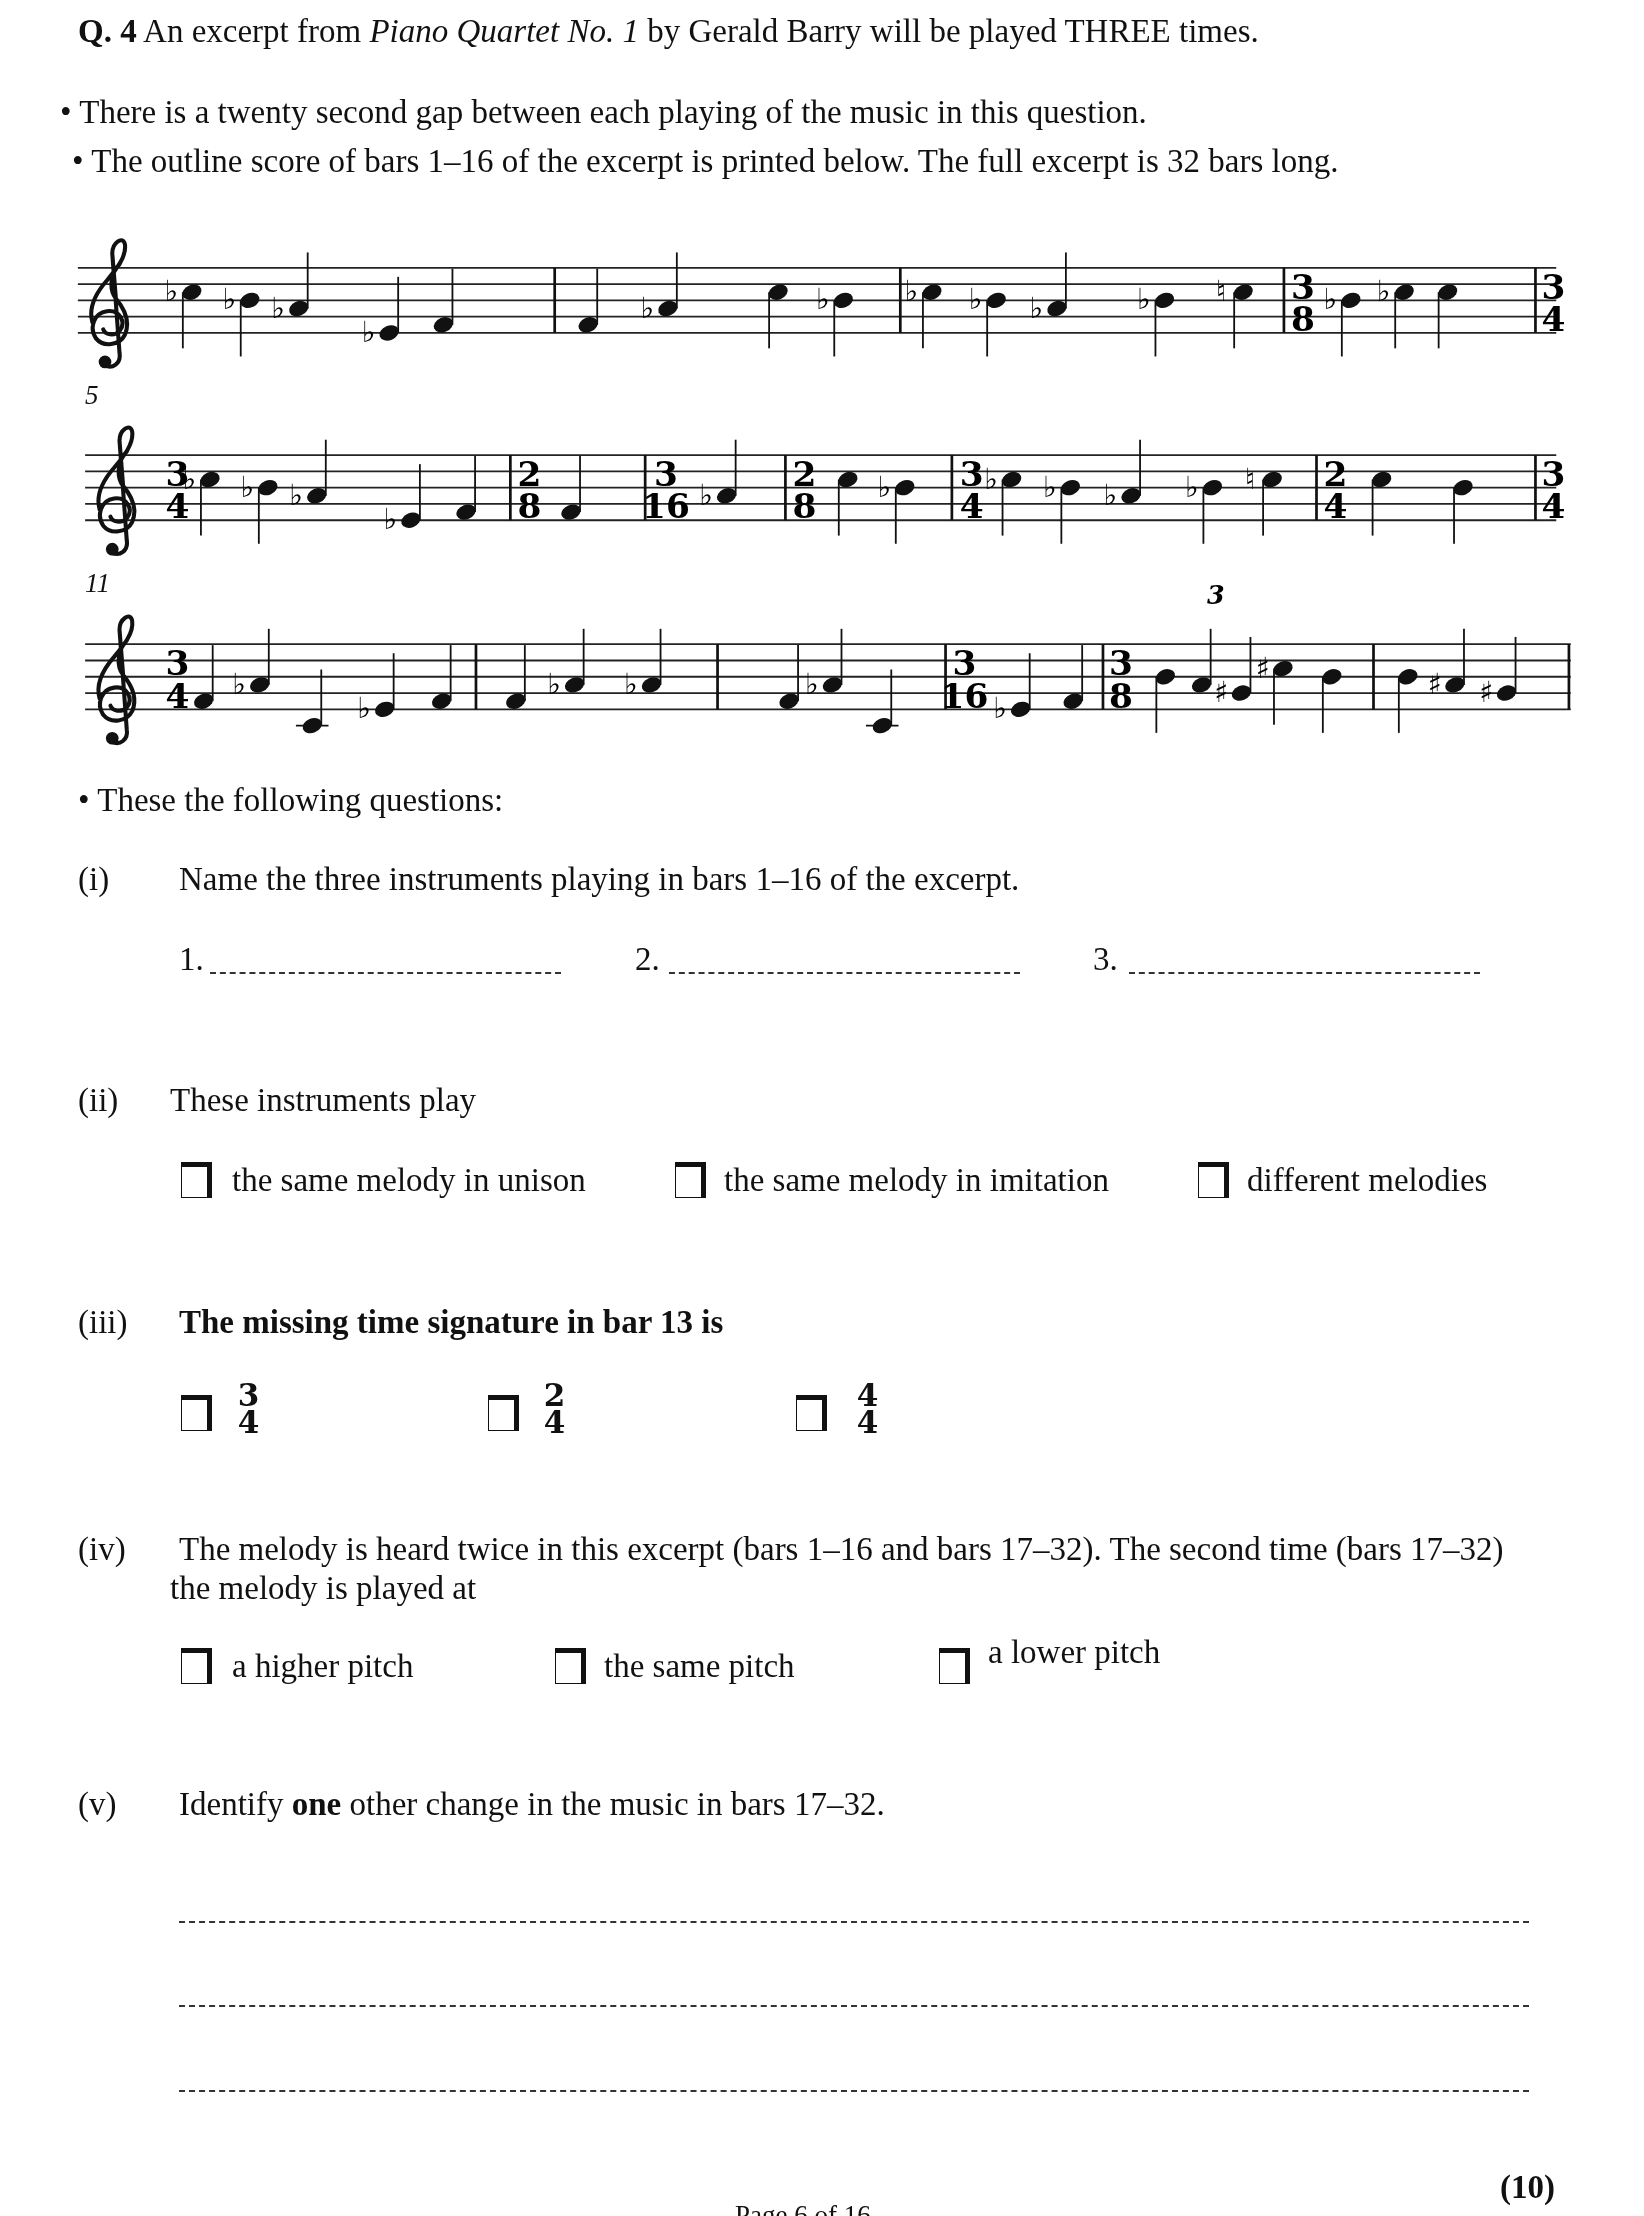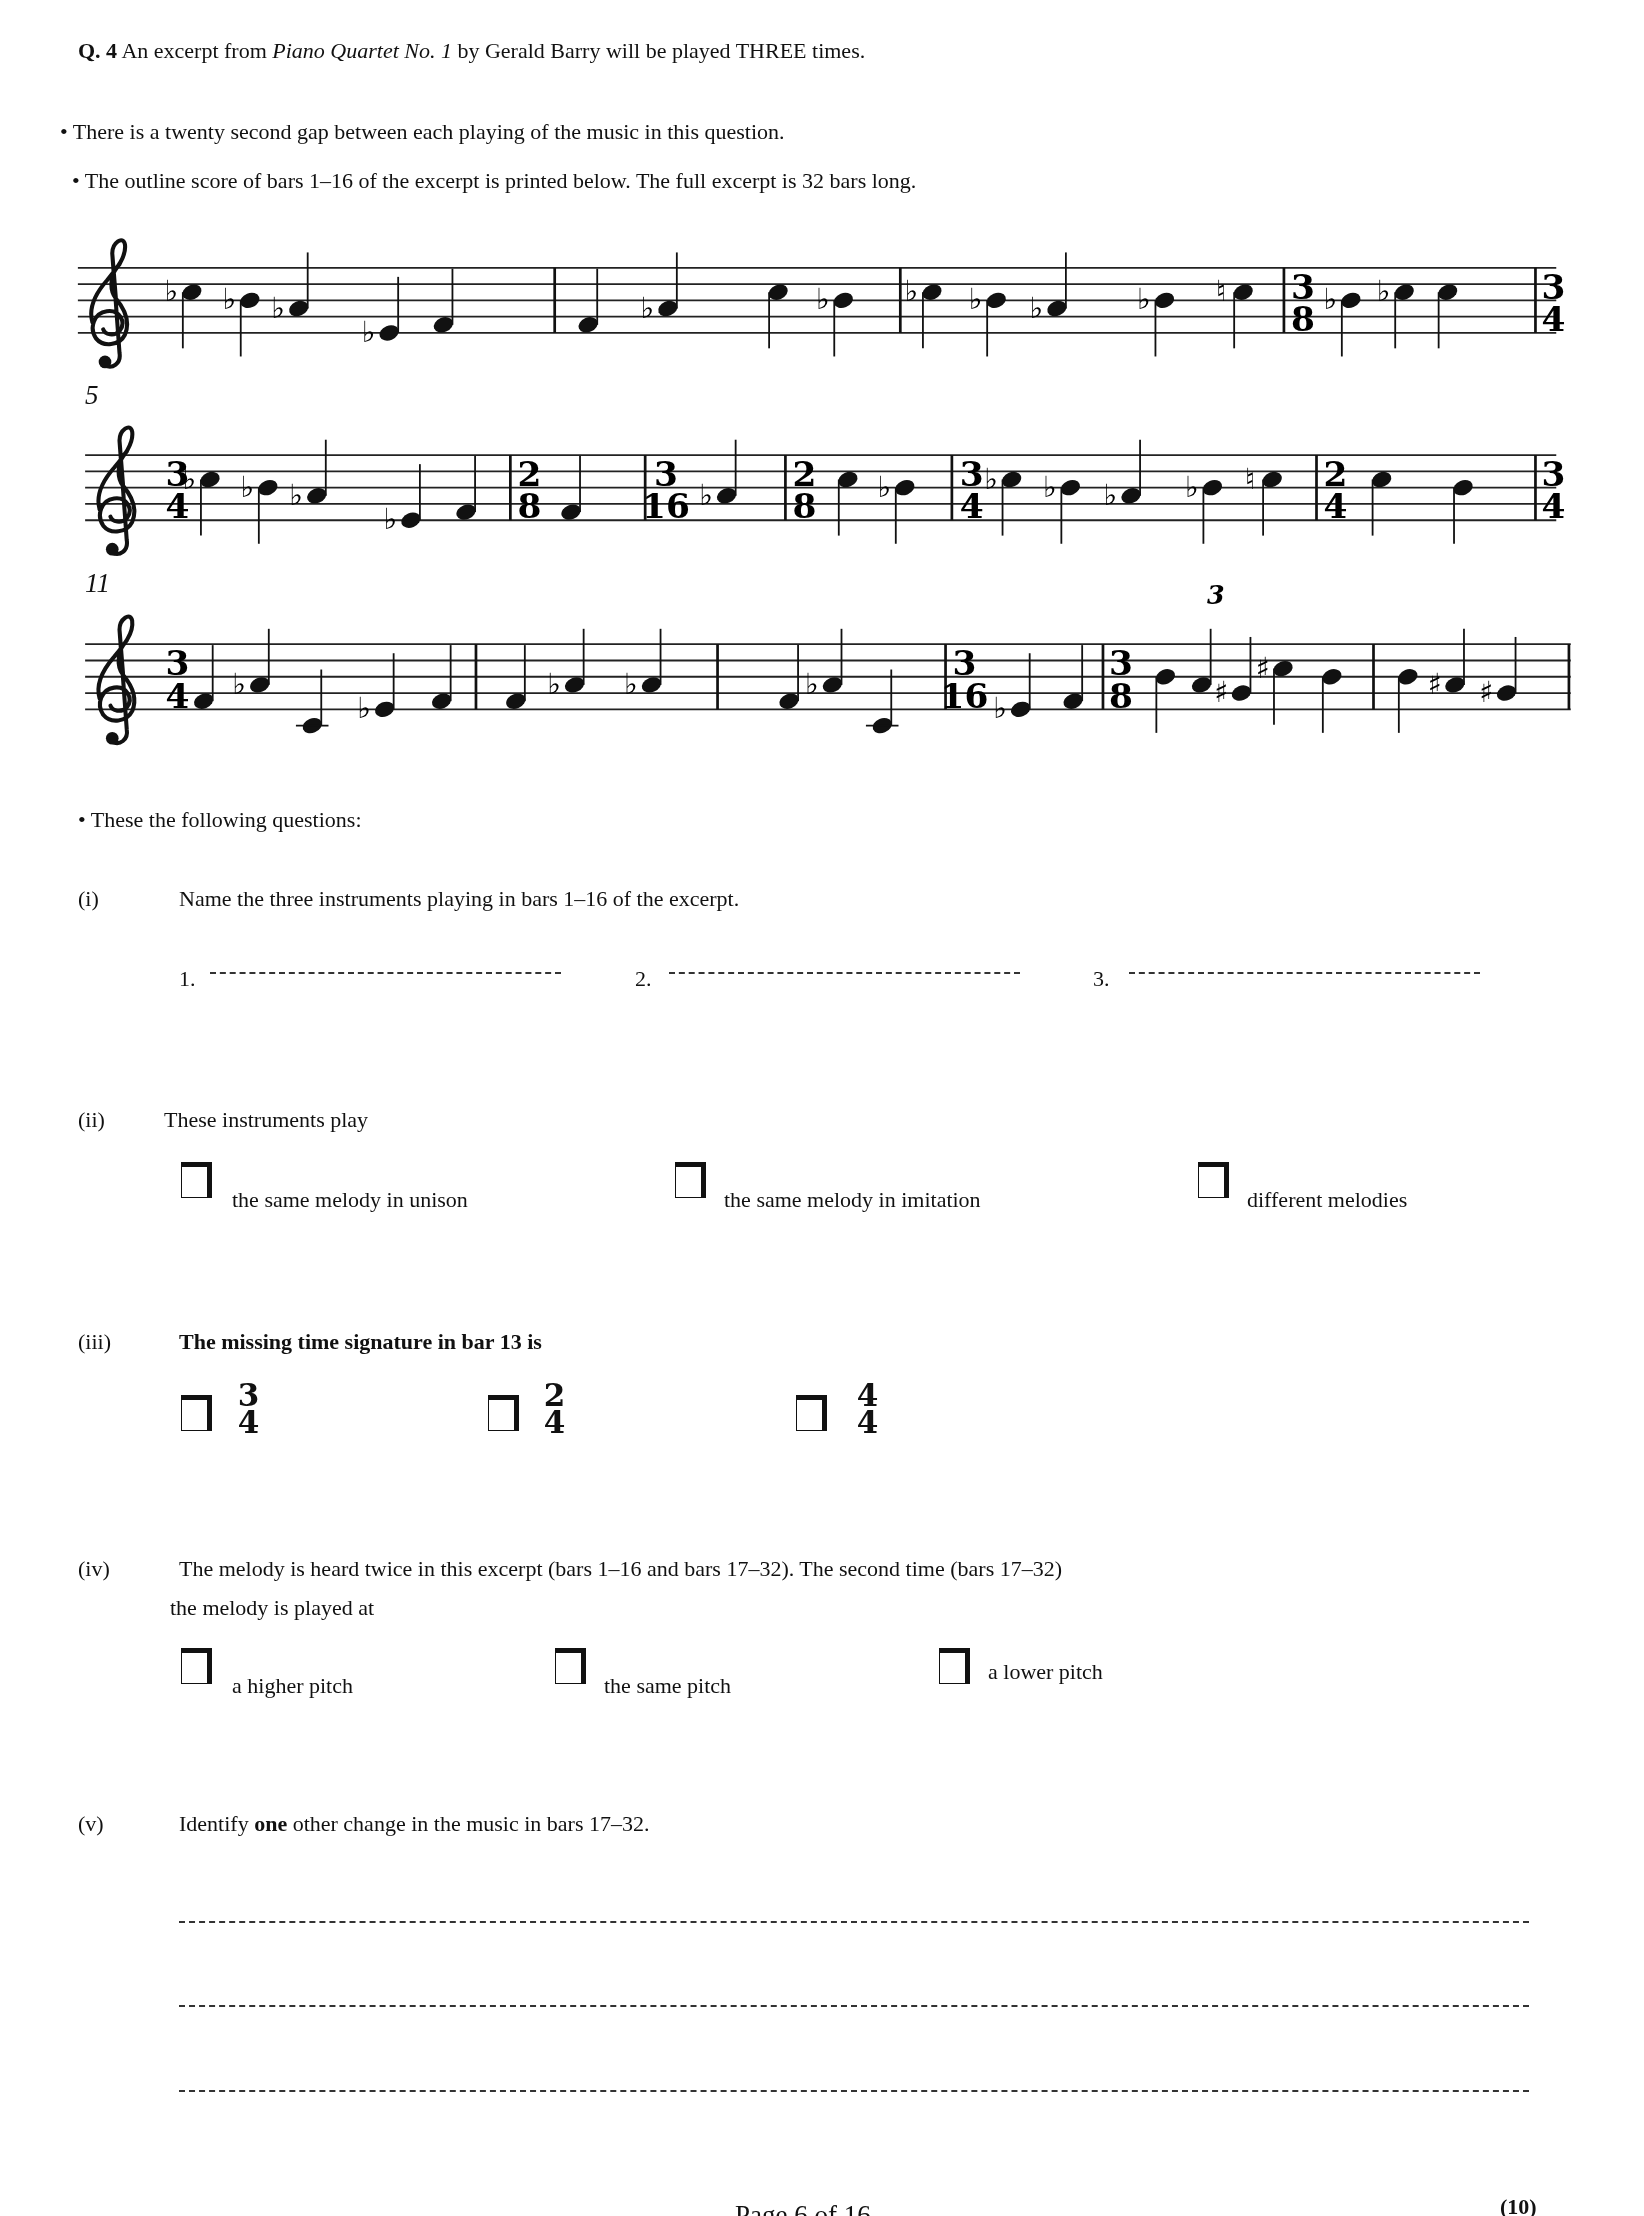--- a/index.html
+++ b/index.html
@@ -1,19 +1,19 @@
 <!DOCTYPE html>
 <html style="font-size:14.5px"><head>
 <meta charset="utf-8">
 <style>
   html, body { margin:0; padding:0; background:#ffffff; }
   body { width:1645px; height:2216px; position:relative; overflow:hidden;
          font-family:"Liberation Serif","DejaVu Serif",serif; color:#111; }
   .abs { position:absolute; white-space:nowrap; }
-  .txt { font-size:22px; line-height:36px;margin-top:20px; }
+  .txt { font-size:33px; line-height:36px; }
   .qbold { font-weight:bold; }
   .dashline { position:absolute; height:0; border-top:2.3px dashed #333; }
   .box { position:absolute; width:31px; height:36px; box-sizing:border-box;
          border:1.8px solid #111; border-top:5.4px solid #111; border-right:5.4px solid #111; background:#fff; }
   .timesig { position:absolute; font-family:"DejaVu Serif",serif; font-weight:bold; font-size:31px;
              line-height:27px; text-align:center; width:27px; }
   svg text { font-family:"DejaVu Serif",serif; }
 </style>
 </head>
 <body>
@@ -263,21 +263,21 @@
 <div class="abs txt" style="left:179px; top:861px;">Name the three instruments playing in bars 1–16 of the excerpt.</div>
 
 <div class="abs txt" style="left:179px; top:941px;">1.</div>
 <div class="dashline" style="left:210px; top:972px; width:351px;"></div>
 <div class="abs txt" style="left:635px; top:941px;">2.</div>
 <div class="dashline" style="left:669px; top:972px; width:351px;"></div>
 <div class="abs txt" style="left:1093px; top:941px;">3.</div>
 <div class="dashline" style="left:1129px; top:972px; width:351px;"></div>
 
 <div class="abs txt" style="left:78px; top:1082px;">(ii)</div>
-<div class="abs txt" style="left:164px; top:1082px;">These instruments play</div>
+<div class="abs txt" style="left:170px; top:1082px;">These instruments play</div>
 
 <div class="box" style="left:181px; top:1162px;"></div>
 <div class="abs txt" style="left:232px; top:1162px;">the same melody in unison</div>
 <div class="box" style="left:675px; top:1162px;"></div>
 <div class="abs txt" style="left:724px; top:1162px;">the same melody in imitation</div>
 <div class="box" style="left:1198px; top:1162px;"></div>
 <div class="abs txt" style="left:1247px; top:1162px;">different melodies</div>
 
 <div class="abs txt" style="left:78px; top:1304px;">(iii)</div>
 <div class="abs txt" style="left:179px; top:1304px;font-weight:bold;">The missing time signature in bar 13 is</div>

